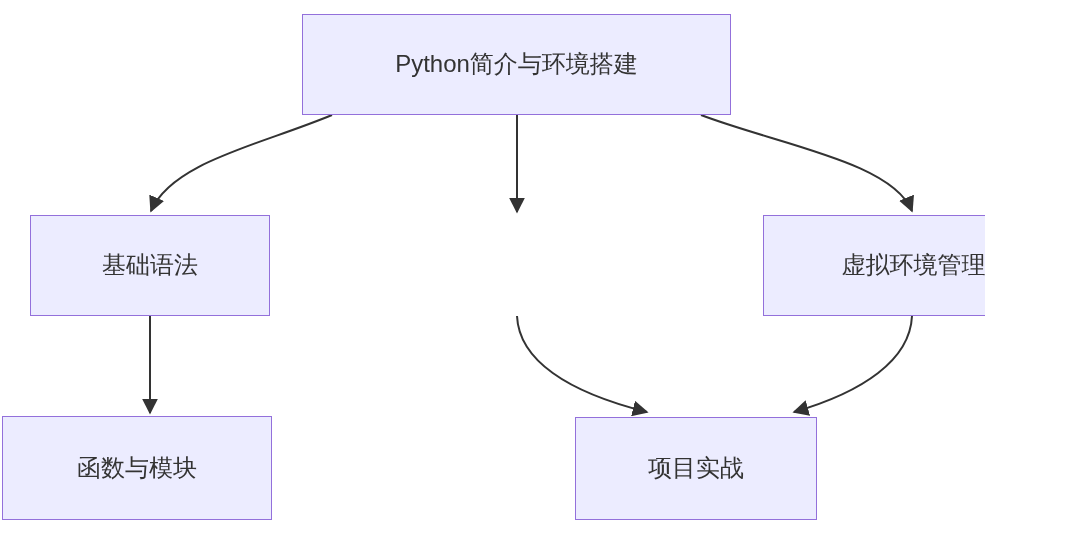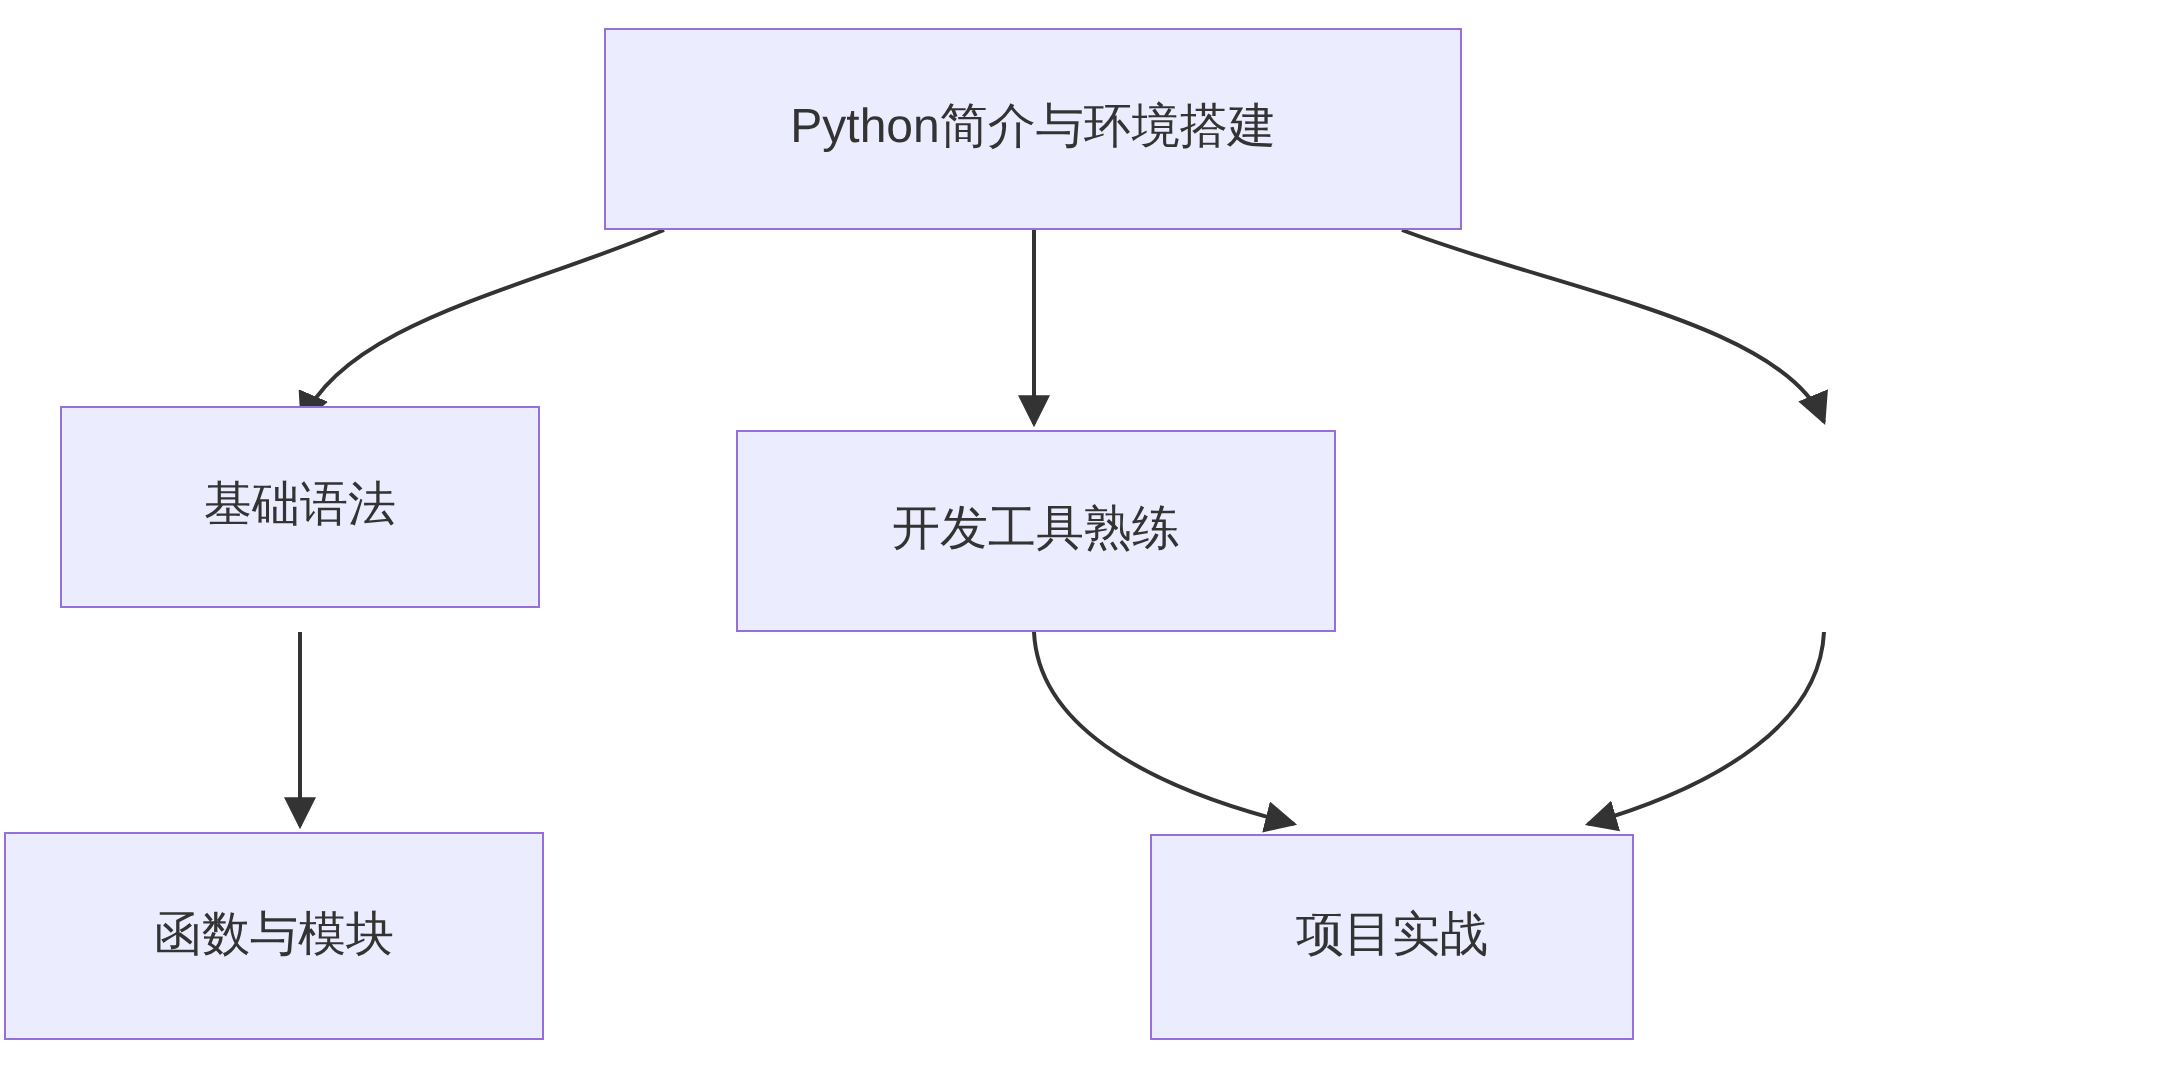--- a/index.html
+++ b/index.html
@@ -35,21 +35,21 @@
     border: 1px solid #9370DB;
     display: flex;
     align-items: center;
     justify-content: center;
     color: #333333;
     font-size: 24px;
     line-height: 1.2;
     text-align: center;
   }
   .node-intro     { left: 302px; top: 14px;  width: 429px; height: 101px; }
-  .node-syntax    { left: 30px;  top: 203px; width: 240px; height: 101px; }
+  .node-syntax    { left: 30px;  top: 215px; width: 240px; height: 101px; }
   .node-tools     { left: 368px; top: 215px; width: 300px; height: 101px; }
   .node-venv      { left: 763px; top: 215px; width: 301px; height: 101px; }
   .node-functions { left: 2px;  top: 416px; width: 270px; height: 104px; }
   .node-project   { left: 575px; top: 417px; width: 242px; height: 103px; }
 </style>
 </head>
 <body>
 
 <div class="canvas">
 
@@ -68,24 +68,24 @@
   </svg>
 
   <div class="node node-intro">
     <span>Python简介与环境搭建</span>
   </div>
 
   <div class="node node-syntax">
     <span>基础语法</span>
   </div>
 
-  <div class="node node-tools">
-    <span>开发工具熟练</span>
+
+  <div class="node node-venv">
+    <span>虚拟环境管理</span>
   </div>
-
 
   <div class="node node-functions">
     <span>函数与模块</span>
   </div>
 
   <div class="node node-project">
     <span>项目实战</span>
   </div>
 
 </div>

